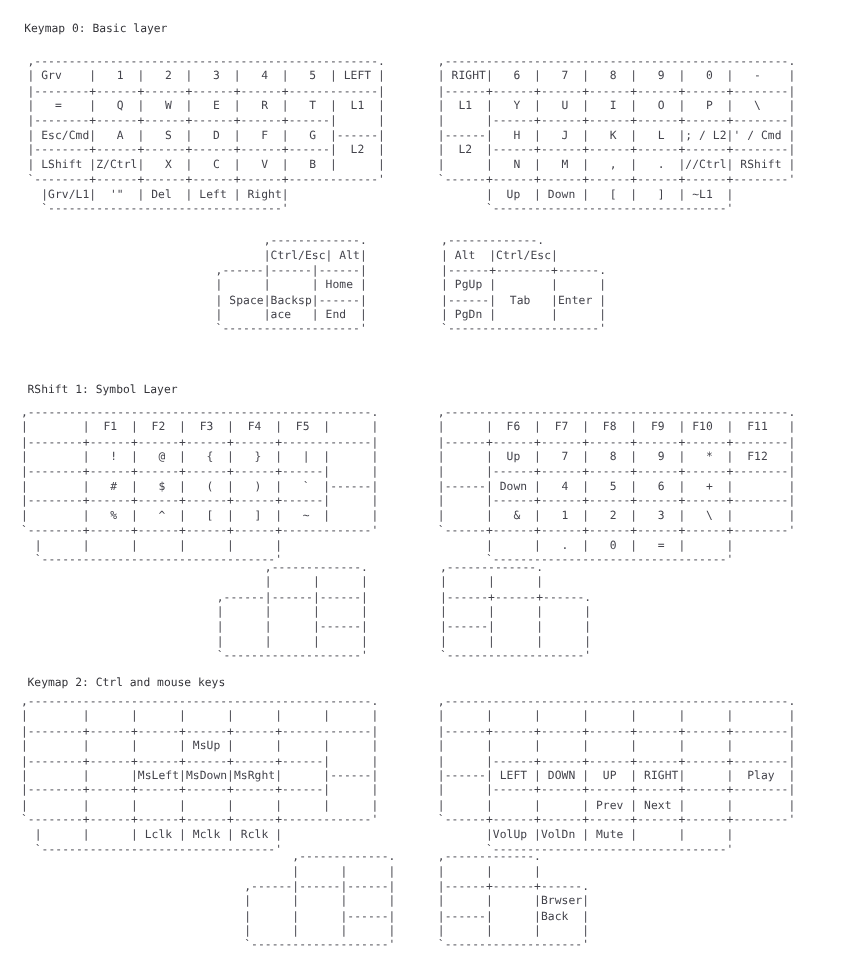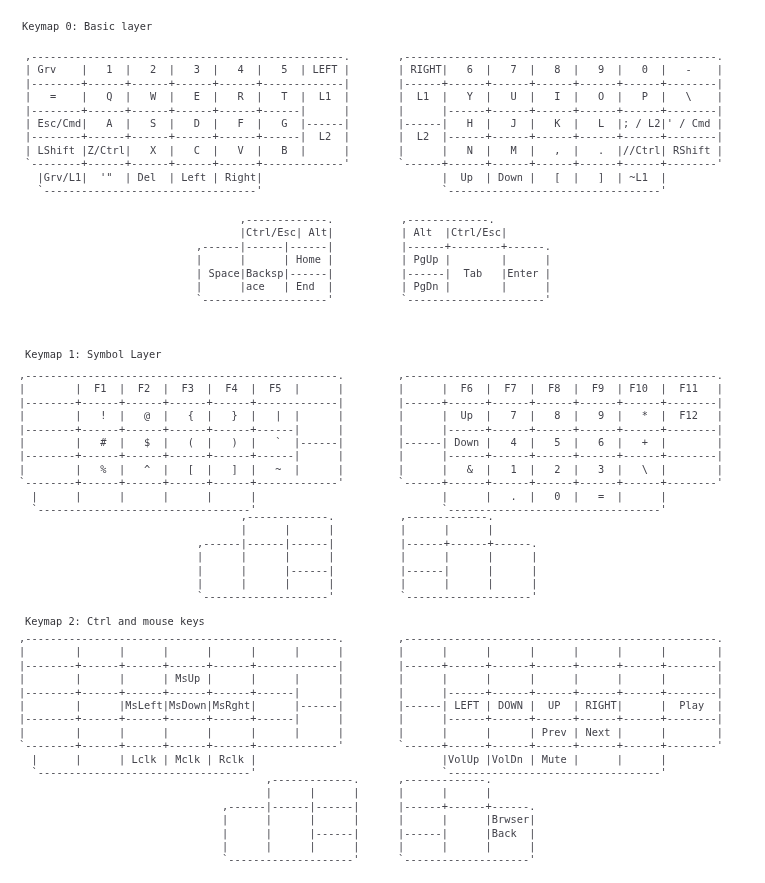--- a/index.html
+++ b/index.html
@@ -83,21 +83,21 @@
 |      |ace   | End  |
 `--------------------'</pre>
   <pre class="art" id="k0rt">,-------------.
 | Alt  |Ctrl/Esc|
 |------+--------+------.
 | PgUp |        |      |
 |------|  Tab   |Enter |
 | PgDn |        |      |
 `----------------------'</pre>
 
-  <div class="hdr" id="h1">Keymap 1: Symbol Layer</div>
+  <div class="hdr" id="h1">RShift 1: Symbol Layer</div>
   <pre class="art" id="k1lk">,--------------------------------------------------.
 |        |  F1  |  F2  |  F3  |  F4  |  F5  |      |
 |--------+------+------+------+------+-------------|
 |        |   !  |   @  |   {  |   }  |   |  |      |
 |--------+------+------+------+------+------|      |
 |        |   #  |   $  |   (  |   )  |   `  |------|
 |--------+------+------+------+------+------|      |
 |        |   %  |   ^  |   [  |   ]  |   ~  |      |
 `--------+------+------+------+------+-------------'
   |      |      |      |      |      |

